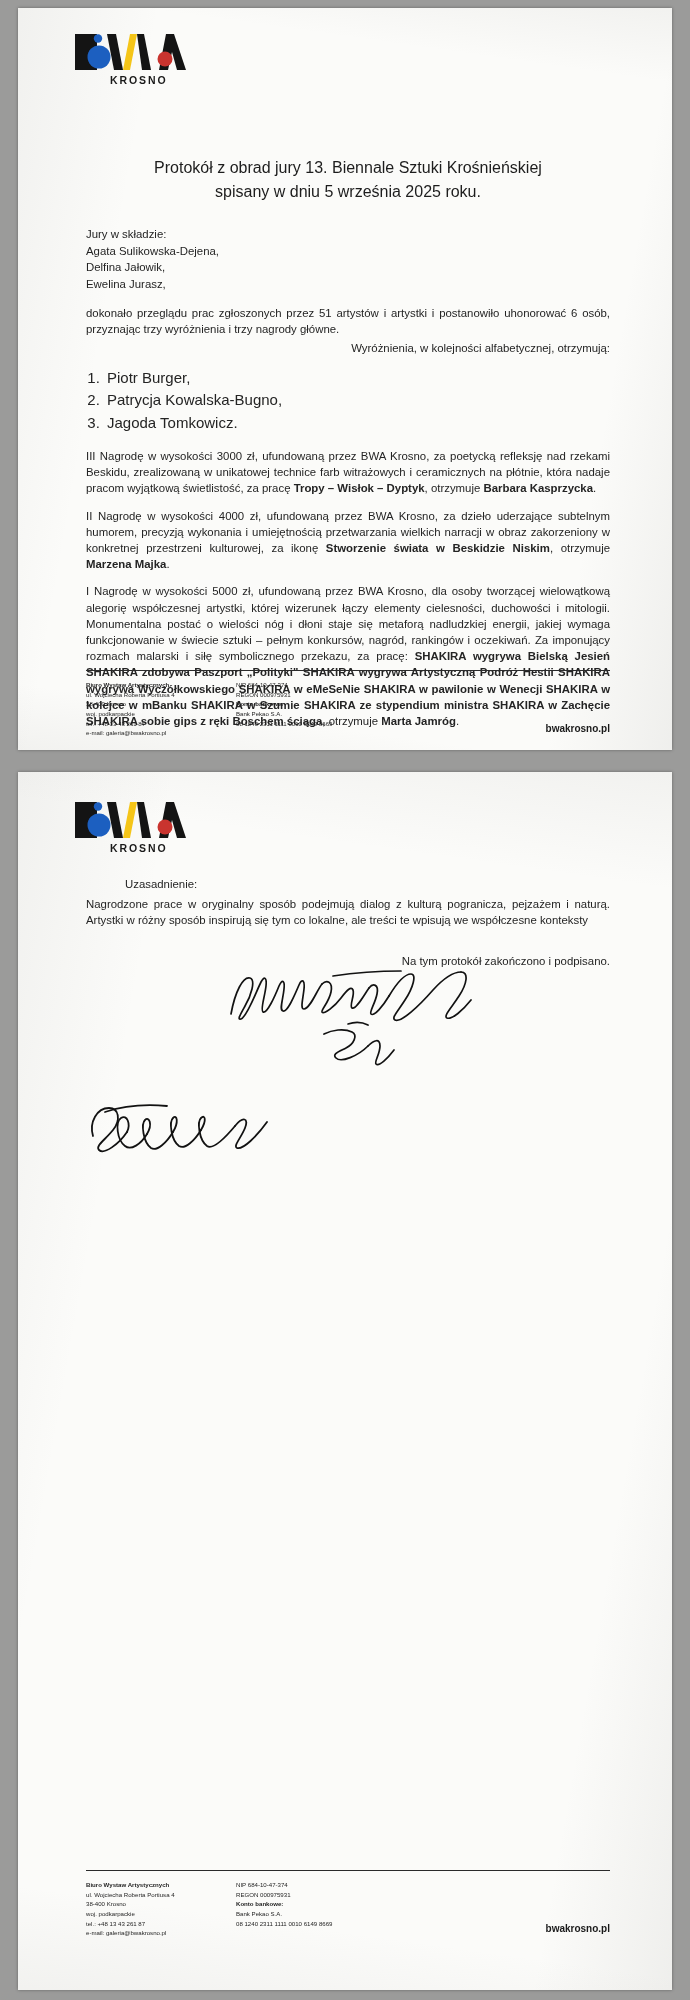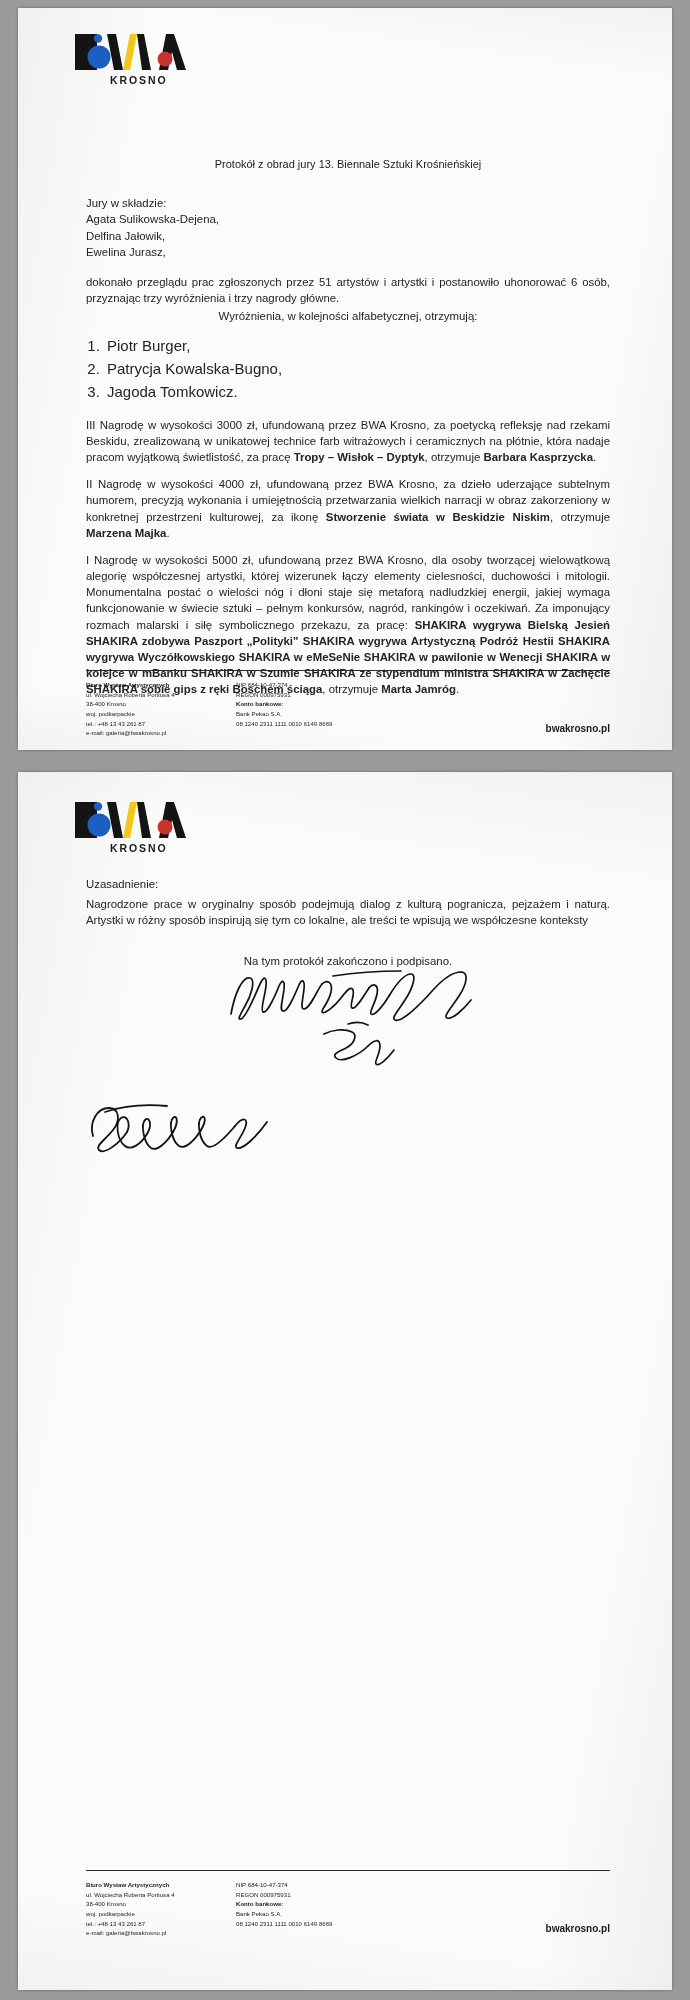--- a/index.html
+++ b/index.html
@@ -62,33 +62,33 @@
   .doc-body {
     position: absolute;
     left: 68px;
     right: 62px;
     font-size: 11.4px;
     line-height: 1.42;
     color: #242424;
   }
   .title {
     text-align: center;
-    font-size: 11px;
+    font-size: 16px;
     line-height: 1.5;
     color: #1d1d1d;
     margin: 0 0 22px 0;
   }
   .title .l2 { display: block; }
 
   p.para {
     margin: 0 0 11px 0;
     text-align: justify;
     -webkit-hyphens: none; hyphens: none;
   }
-  p.para.left { text-align: center; }
+  p.para.left { text-align: right; }
 
   .jury-list { margin: 0 0 13px 0; }
   .jury-list div { line-height: 1.45; }
 
   ol.mentions {
     margin: 0 0 13px 0;
     padding-left: 18px;
     list-style: decimal;
   }
   ol.mentions li {
@@ -122,21 +122,21 @@
   .footer-site {
     margin-left: auto;
     font-size: 10px;
     font-weight: 700;
     color: #1a1a1a;
     align-self: flex-end;
     padding-bottom: 1px;
   }
 
   
-  .uzas { margin-top: 2px; }
+  .uzas { margin-top: 2px; margin-left: 39px; }
   .sig-area { position: absolute; left: 0; right: 0; }
   .sig { position: absolute; }
   .sig svg { display: block; overflow: visible; }
 </style>
 </head>
 <body>
 
 <div class="screen">
 
   <div class="page page-1">
@@ -159,20 +159,21 @@
             <circle cx="92" cy="27" r="7.5" fill="#c9342f"></circle>
           </svg>
         </div>
         <div class="logo-krosno">KROSNO</div>
       </div>
 
       <div class="doc-body" style="top:148px;">
 
         <div class="title">
           <span>Protokół z obrad jury  13. Biennale Sztuki Krośnieńskiej</span>
+          <span class="l2">spisany w dniu 5 września 2025 roku.</span>
         </div>
 
         <div class="jury-list">
           <div>Jury w składzie:</div>
           <div>Agata Sulikowska-Dejena,</div>
           <div>Delfina Jałowik,</div>
           <div>Ewelina Jurasz,</div>
         </div>
 
         <p class="para">dokonało przeglądu prac zgłoszonych przez 51 artystów i artystki i postanowiło uhonorować 6 osób, przyznając trzy wyróżnienia i trzy nagrody główne.</p>

